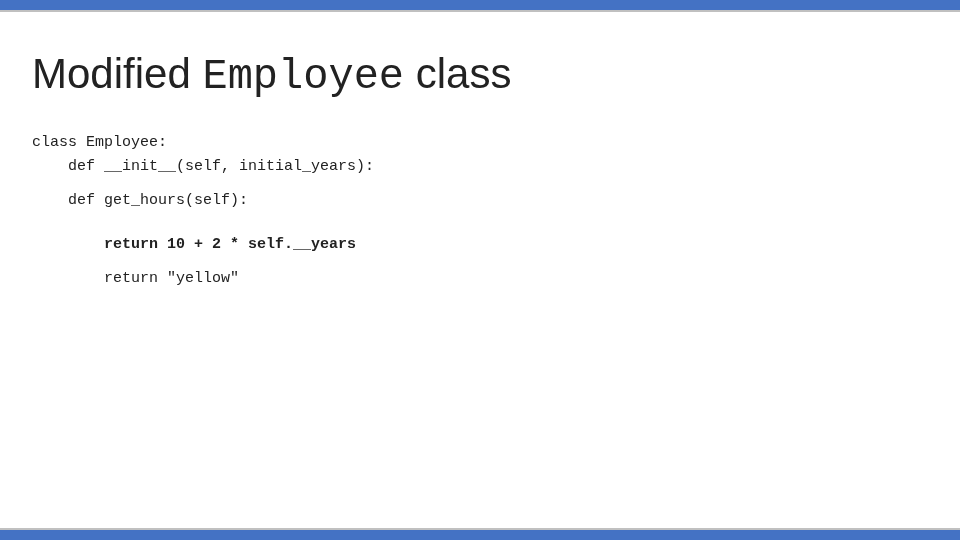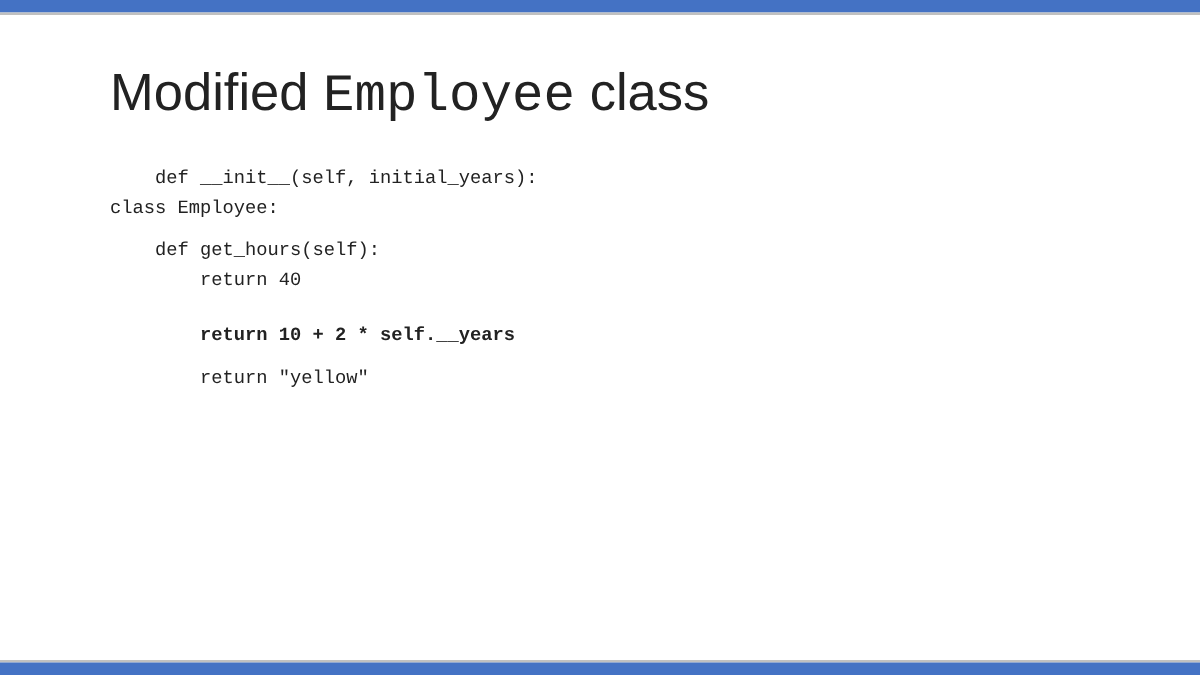--- a/index.html
+++ b/index.html
@@ -24,21 +24,21 @@
 
     .bottom-bar {
       position: absolute;
       bottom: 0;
       width: 100%;
       height: 10px;
       background: #4472C4;
     }
 
     .content {
-      padding: 40px 60px 30px 88px;
+      padding: 40px 60px 30px 32px;
     }
 
     .title {
       font-size: 42px;
       font-weight: 300;
       color: #222;
       margin-bottom: 30px;
       font-family: Arial, sans-serif;
     }
 
@@ -91,25 +91,24 @@
 
 <div class="top-bar"></div>
 <div class="divider-line"></div>
 
 <div class="content">
   <h1 class="title">
     <span>Modified </span><span class="mono">Employee</span><span> class</span>
   </h1>
 
   <div class="code-block">
+    <span class="code-line">class Employee:</span>
     <span class="code-line">    def __init__(self, initial_years):</span>
-    <span class="code-line">class Employee:</span>
     <span class="spacer"></span>
     <span class="code-line">    def get_hours(self):</span>
-    <span class="code-line">        return 40</span>
     <span class="spacer"></span>
     <span class="spacer"></span>
     <span class="code-line bold">        return 10 + 2 * self.__years</span>
     <span class="spacer"></span>
     <span class="code-line">        return "yellow"</span>
   </div>
 </div>
 
 <div class="divider-line-bottom"></div>
 <div class="bottom-bar"></div>

